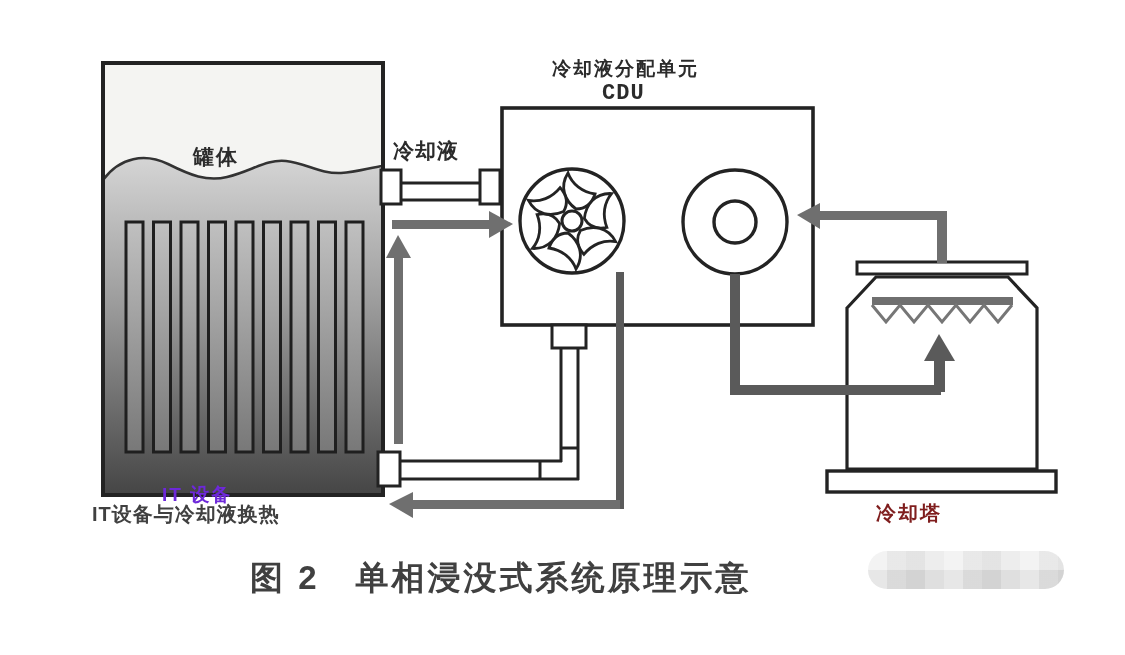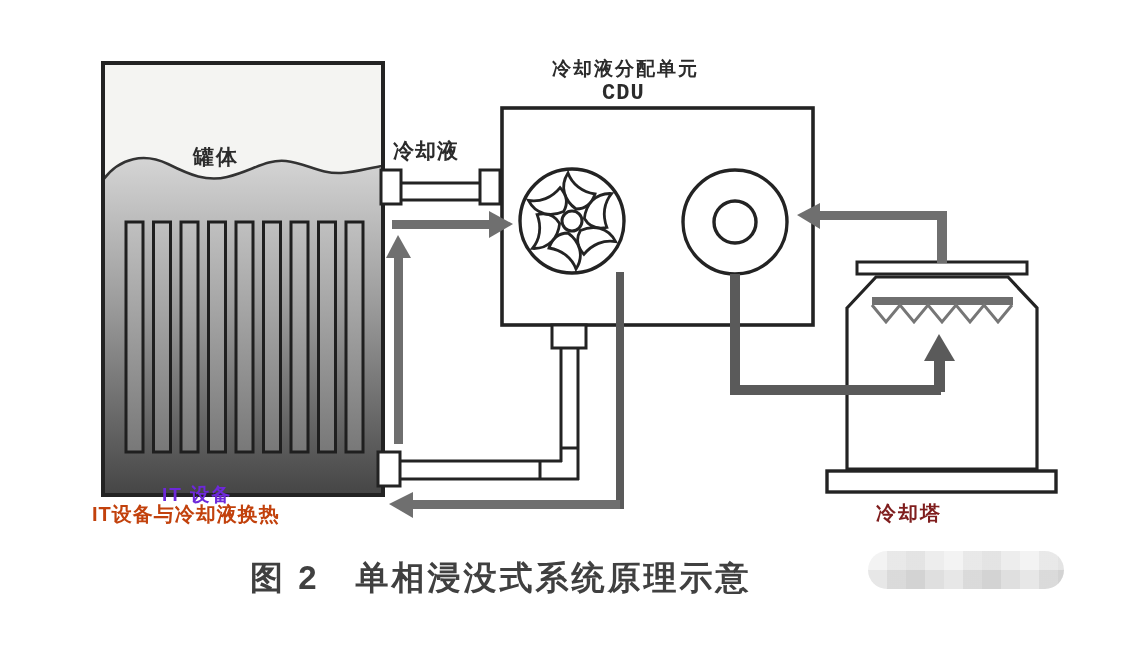--- a/index.html
+++ b/index.html
@@ -7,21 +7,21 @@
     position:relative;width:1125px;height:655px;background:#ffffff;overflow:hidden;
     font-family:"Liberation Sans","DejaVu Sans",sans-serif;color:#222;
   }
   #diagram-svg{position:absolute;left:0;top:0;}
   .lbl{position:absolute;font-weight:bold;color:#2b2b2b;line-height:1.1;}
   .lbl-tank{left:193px;top:137px;width:100px;font-size:21px;letter-spacing:2px;margin-top:8px;}
   .lbl-coolant{left:393px;top:139px;width:90px;font-size:21px;letter-spacing:1px;}
   .lbl-cdu-title{left:552px;top:59px;width:210px;font-size:19px;letter-spacing:2px;}
   .lbl-cdu-abbr{left:602px;top:82px;width:110px;font-size:22px;font-family:Liberation Mono, monospace;letter-spacing:1px;}
   .lbl-it{left:162px;top:479px;width:170px;font-size:19px;color:#6d28d9;letter-spacing:2px;margin-top:6px;}
-  .lbl-tank-caption{left:92px;top:503px;width:310px;font-size:20px;color:#c2410c;letter-spacing:1px;}
+  .lbl-tank-caption{left:92px;top:503px;width:310px;font-size:20px;color:#404040;letter-spacing:1px;}
   .lbl-tower{left:876px;top:502px;width:130px;font-size:20px;color:#7f1d1d;letter-spacing:2px;}
   .lbl-figure{left:250px;top:560px;width:510px;font-size:33px;color:#404040;letter-spacing:3px;white-space:pre;}
   .watermark{
     position:absolute;left:868px;top:551px;width:196px;height:38px;border-radius:19px;
     background:
       repeating-linear-gradient(180deg, rgba(255,255,255,0.25) 0 19px, rgba(0,0,0,0.04) 19px 38px),
       repeating-linear-gradient(90deg, #eeeeee 0 19px, #e0e0e0 19px 38px, #d8d8d8 38px 57px, #e6e6e6 57px 76px);
     opacity:0.92;
   }
 </style>

